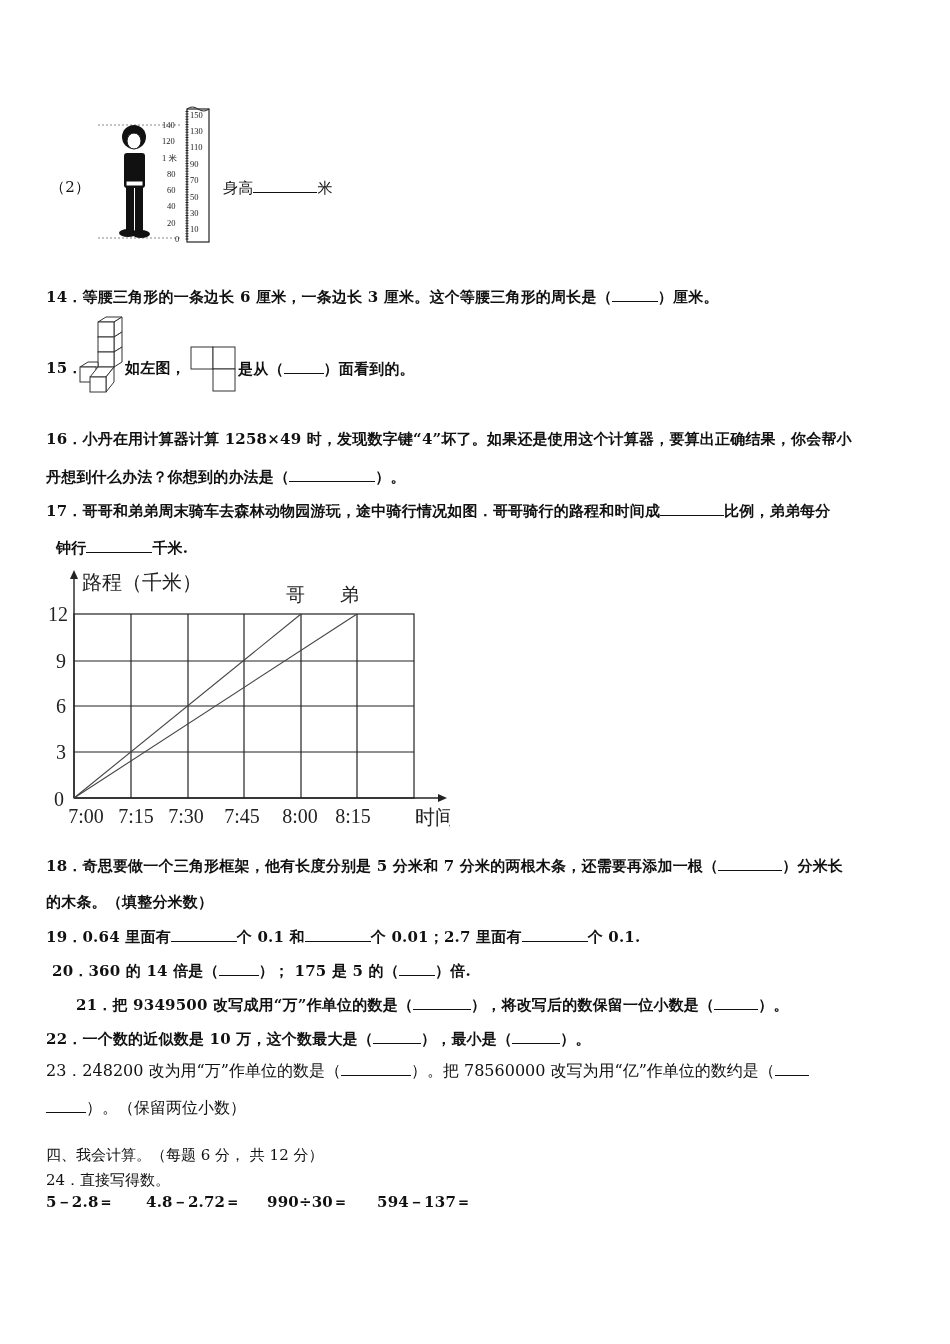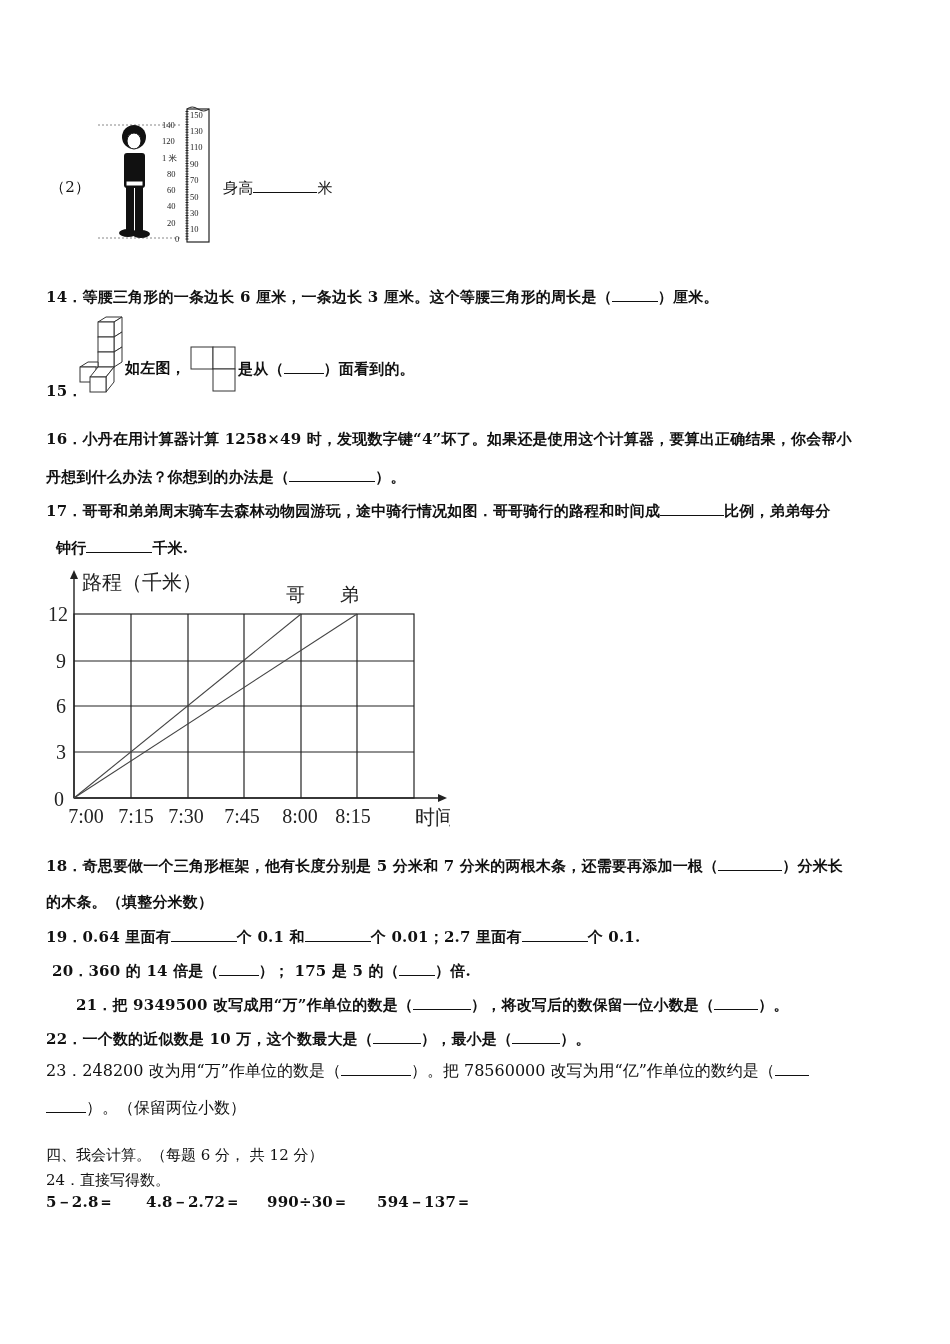--- a/index.html
+++ b/index.html
@@ -56,21 +56,21 @@
   </g>
 </svg>
 <div class="abs q" style="left:223px;top:178px;font-weight:normal;">
   <span>身高</span><span class="blank" style="width:64px"></span><span>米</span>
 </div>
 
 <div class="abs q" style="left:46px;top:287px;">
   <span>14．</span><span>等腰三角形的一条边长 6 厘米，一条边长 3 厘米。这个等腰三角形的周长是（</span><span class="blank" style="width:46px"></span><span>）厘米。</span>
 </div>
 
-<div class="abs q" style="left:46px;top:359px;margin-top:23px;">15．</div>
+<div class="abs q" style="left:46px;top:359px;">15．</div>
 <svg class="abs" style="left:74px;top:316px;" width="52" height="80">
   <g fill="#fff" stroke="#333" stroke-width="1">
     <polygon points="24,6 32,1 48,1 40,6"></polygon>
       <polygon points="40,6 48,1 48,16 40,21"></polygon>
       <rect x="24" y="6" width="16" height="15"></rect>
     <polygon points="40,21 48,16 48,31 40,36"></polygon>
       <rect x="24" y="21" width="16" height="15"></rect>
     <polygon points="40,36 48,31 48,46 40,51"></polygon>
       <rect x="24" y="36" width="16" height="15"></rect>
     <polygon points="6,51 14,46 24,46 24,51"></polygon>

